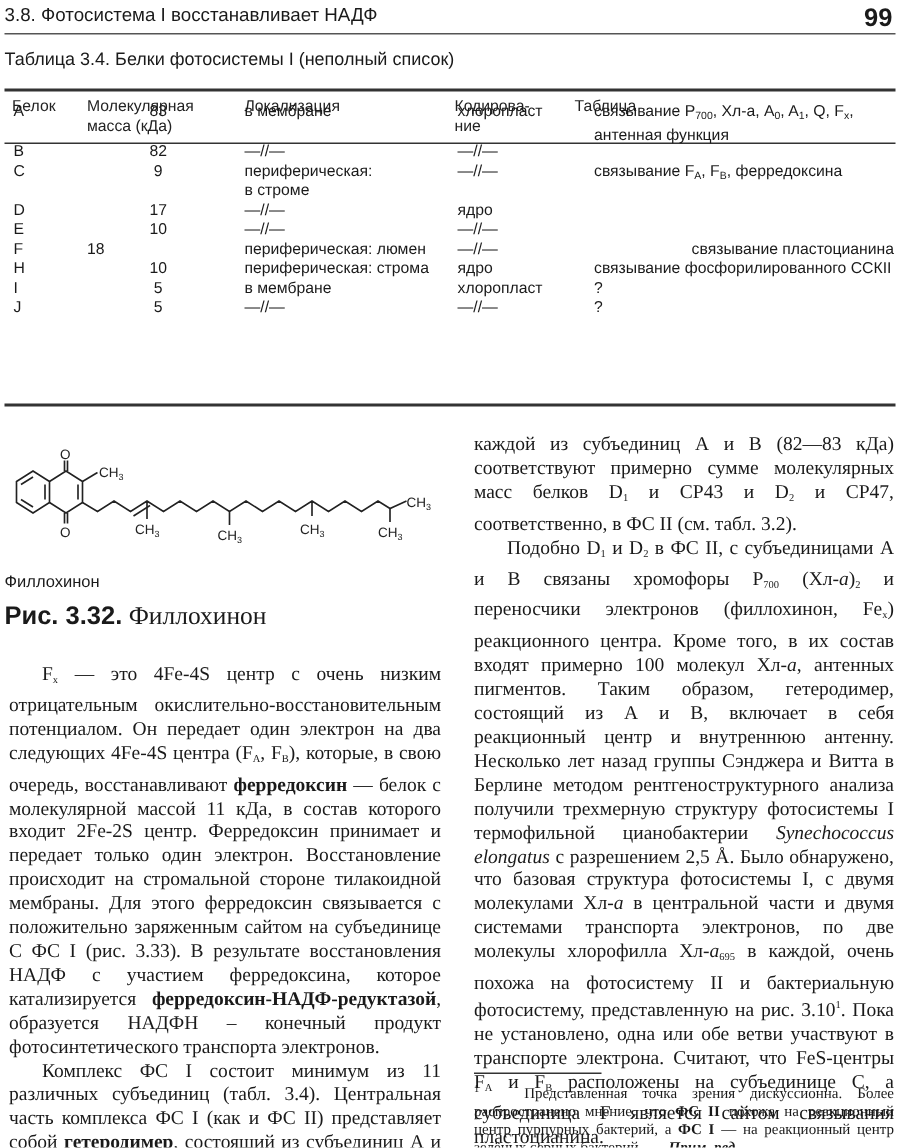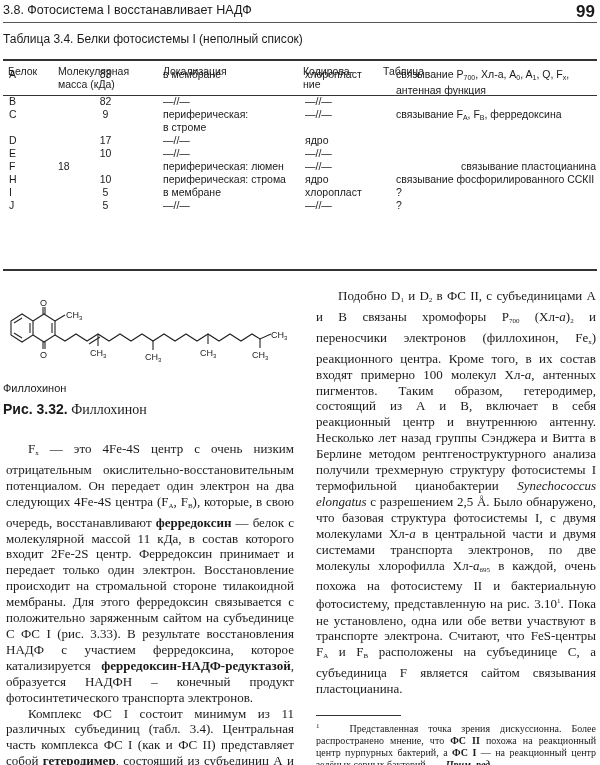--- a/index.html
+++ b/index.html
@@ -16,21 +16,21 @@
     .table-caption b { font-weight: normal; }
 
     .tbl { position: absolute; left: 3px; top: 59px; width: 594px; }
     .rule-thick { position: absolute; left: 0; width: 594px; height: 1.5px; background: #333; }
     .tbl .cell { position: absolute; font-size: 10.5px; line-height: 13px; }
     .th { color: #222; }
     sub.s { font-size: 7px; vertical-align: -2px; }
 
     .figure { position: absolute; left: 3px; top: 288px; width: 290px; height: 90px; }
     .fig-label { position: absolute; left: 3px; top: 382px; font-size: 11px; }
-    .fig-caption { position: absolute; left: 3px; top: 401px; font-size: 14px; }
+    .fig-caption { position: absolute; left: 3px; top: 401px; font-size: 17px; }
     .fig-caption b { font-family: "Liberation Sans", sans-serif; font-weight: bold; }
 
     .col { position: absolute; font-size: 13px; line-height: 15.9px; text-align: justify; }
     .col p { margin: 0; }
     .col p.indent { text-indent: 22px; }
     .col-left { left: 6px; top: 441px; width: 288px; }
     .col-right { left: 316px; top: 288px; width: 280px; }
 
     .fn-rule { position: absolute; left: 316px; top: 715px; width: 85px; height: 1px; background: #333; }
     .footnote { position: absolute; left: 316px; top: 720px; width: 280px; font-size: 10px; line-height: 12px; text-align: justify; }
@@ -160,17 +160,18 @@
 <div class="fig-caption serif">
   <b>Рис. 3.32.</b><span> Филлохинон</span>
 </div>
 
 <div class="col col-left serif">
   <p class="indent">F<sub class="s">x</sub> — это 4Fe-4S центр с очень низким отрицательным окислительно-восстановительным потенциалом. Он передает один электрон на два следующих 4Fe-4S центра (F<sub class="s">A</sub>, F<sub class="s">B</sub>), которые, в свою очередь, восстанавливают <b>ферредоксин</b> — белок с молекулярной массой 11 кДа, в состав которого входит 2Fe-2S центр. Ферредоксин принимает и передает только один электрон. Восстановление происходит на стромальной стороне тилакоидной мембраны. Для этого ферредоксин связывается с положительно заряженным сайтом на субъединице С ФС I (рис. 3.33). В результате восстановления НАДФ с участием ферредоксина, которое катализируется <b>ферредоксин-НАДФ-редуктазой</b>, образуется НАДФН – конечный продукт фотосинтетического транспорта электронов.</p>
   <p class="indent">Комплекс ФС I состоит минимум из 11 различных субъединиц (табл. 3.4). Центральная часть комплекса ФС I (как и ФС II) представляет собой <b>гетеродимер</b>, состоящий из субъединиц А и В (см. рис. 3.33). Молекулярные массы</p>
 </div>
 
 <div class="col col-right serif">
+  <p>каждой из субъединиц А и В (82—83 кДа) соответствуют примерно сумме молекулярных масс белков D<sub class="s">1</sub> и CP43 и D<sub class="s">2</sub> и CP47, соответственно, в ФС II (см. табл. 3.2).</p>
   <p class="indent">Подобно D<sub class="s">1</sub> и D<sub class="s">2</sub> в ФС II, с субъединицами А и В связаны хромофоры P<sub class="s">700</sub> (Хл-<i>a</i>)<sub class="s">2</sub> и переносчики электронов (филлохинон, Fe<sub class="s">x</sub>) реакционного центра. Кроме того, в их состав входят примерно 100 молекул Хл-<i>a</i>, антенных пигментов. Таким образом, гетеродимер, состоящий из А и В, включает в себя реакционный центр и внутреннюю антенну. Несколько лет назад группы Сэнджера и Витта в Берлине методом рентгеноструктурного анализа получили трехмерную структуру фотосистемы I термофильной цианобактерии <i>Synechococcus elongatus</i> с разрешением 2,5 Å. Было обнаружено, что базовая структура фотосистемы I, с двумя молекулами Хл-<i>a</i> в центральной части и двумя системами транспорта электронов, по две молекулы хлорофилла Хл-<i>a</i><sub class="s">695</sub> в каждой, очень похожа на фотосистему II и бактериальную фотосистему, представленную на рис. 3.10<sup>1</sup>. Пока не установлено, одна или обе ветви участвуют в транспорте электрона. Считают, что FeS-центры F<sub class="s">A</sub> и F<sub class="s">B</sub> расположены на субъединице С, а субъединица F является сайтом связывания пластоцианина.</p>
 </div>
 
 <div class="fn-rule"></div>
 <div class="footnote serif"><sup>1</sup>&nbsp;&nbsp;&nbsp;Представленная точка зрения дискуссионна. Более распространено мнение, что <b>ФС II</b> похожа на реакционный центр пурпурных бактерий, а <b>ФС I</b> — на реакционный центр зелёных серных бактерий. &nbsp;— <b><i>Прим. ред.</i></b></div>
 
 </body></html>

